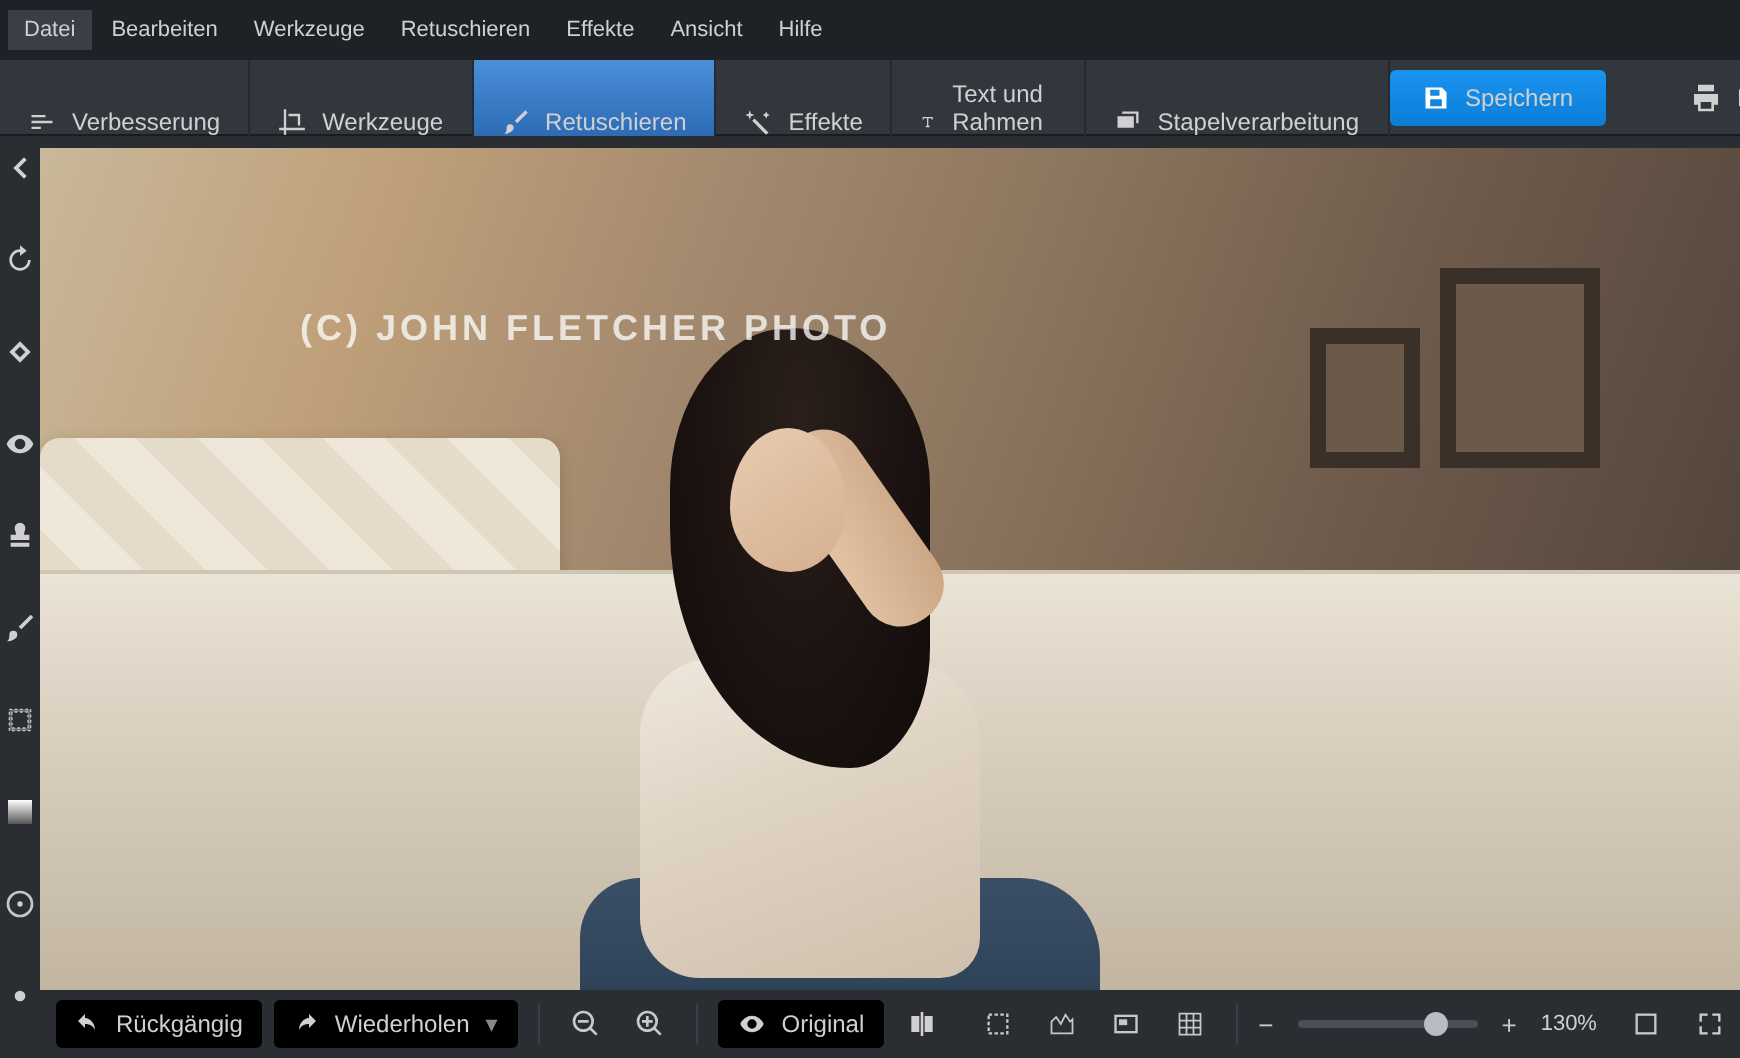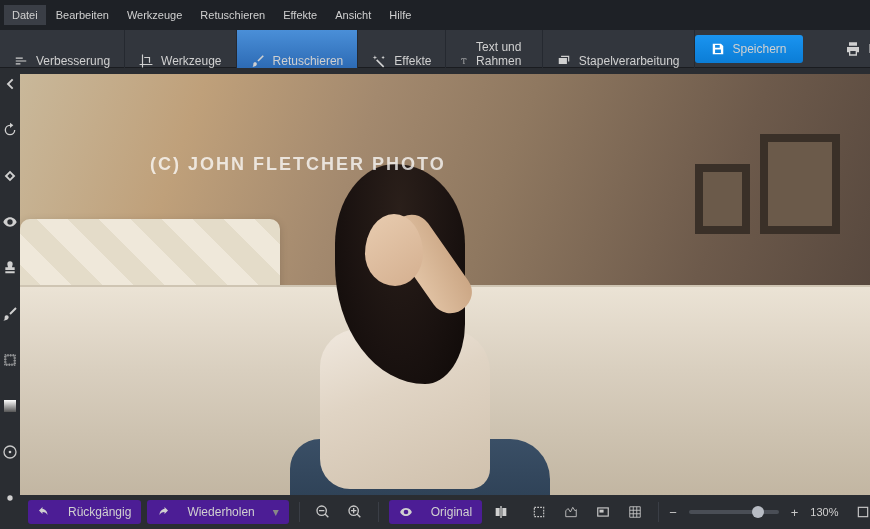--- a/index.html
+++ b/index.html
@@ -28,21 +28,21 @@
 .face{position:absolute;left:145px;top:55px;width:58px;height:72px;background:linear-gradient(145deg,#e8ccb0,#d4af8f);border-radius:50% 50% 48% 52%/55% 55% 45% 45%}
 .arm{position:absolute;left:190px;top:50px;width:42px;height:110px;background:linear-gradient(100deg,#e6c9ab,#caa583);border-radius:20px;transform:rotate(-35deg)}
 .torso{position:absolute;left:100px;top:170px;width:170px;height:160px;background:linear-gradient(160deg,#f0e8de,#e0d4c4 40%,#cfc0ac);border-radius:38px 42px 20px 30px}
 .jeans{position:absolute;left:70px;top:280px;width:260px;height:100px;background:linear-gradient(#3a4f66,#27394d);border-radius:30px 40px 12px 12px}
 .sofa{position:absolute;left:0;bottom:0;right:0;height:210px;background:linear-gradient(#ebe3d5,#d9cfbf 40%,#c2b6a2);border-top:2px solid #cfc5b3}
 .sofa-back{position:absolute;left:0;top:145px;width:260px;height:170px;background:repeating-linear-gradient(45deg,#efe8da 0 22px,#e4dcc9 22px 44px);border-radius:10px 10px 0 0;box-shadow:0 2px 8px rgba(0,0,0,0.15)}
 .frame{position:absolute;border:8px solid #3a3028;background:#6b5a4a}
 .f1{right:70px;top:60px;width:80px;height:100px}
 .f2{right:160px;top:90px;width:55px;height:70px}
 .bottombar{height:34px;background:#2a2d32;display:flex;align-items:center;padding:0 8px;gap:6px}
-.bb-btn{display:flex;align-items:center;gap:18px;padding:5px 10px;background:#4c1d95;border-radius:3px;cursor:pointer;font-size:11px}
+.bb-btn{display:flex;align-items:center;gap:8px;padding:5px 10px;background:#000000;border-radius:3px;cursor:pointer;font-size:11px}
 .bb-icon{width:26px;height:26px;display:flex;align-items:center;justify-content:center;cursor:pointer;border-radius:3px}
 .zoom-slider{width:90px;height:4px;background:#4a4e56;border-radius:2px;position:relative;margin:0 6px}
 .zoom-thumb{position:absolute;top:-4px;left:70%;width:12px;height:12px;background:#b8bcc4;border-radius:50%}
 .right-panel{width:238px;background:#2e3138;display:flex;flex-direction:column;border-left:1px solid #1f2228}
 .rp-header{height:50px;display:flex;align-items:center;padding:0 14px;gap:10px;position:relative}
 .rp-body{flex:1;display:flex}
 .rp-list{flex:1;overflow:hidden;padding:4px 6px 4px 8px;display:flex;flex-direction:column;gap:4px}
 svg{fill:currentColor}
 </style>
 </head>

